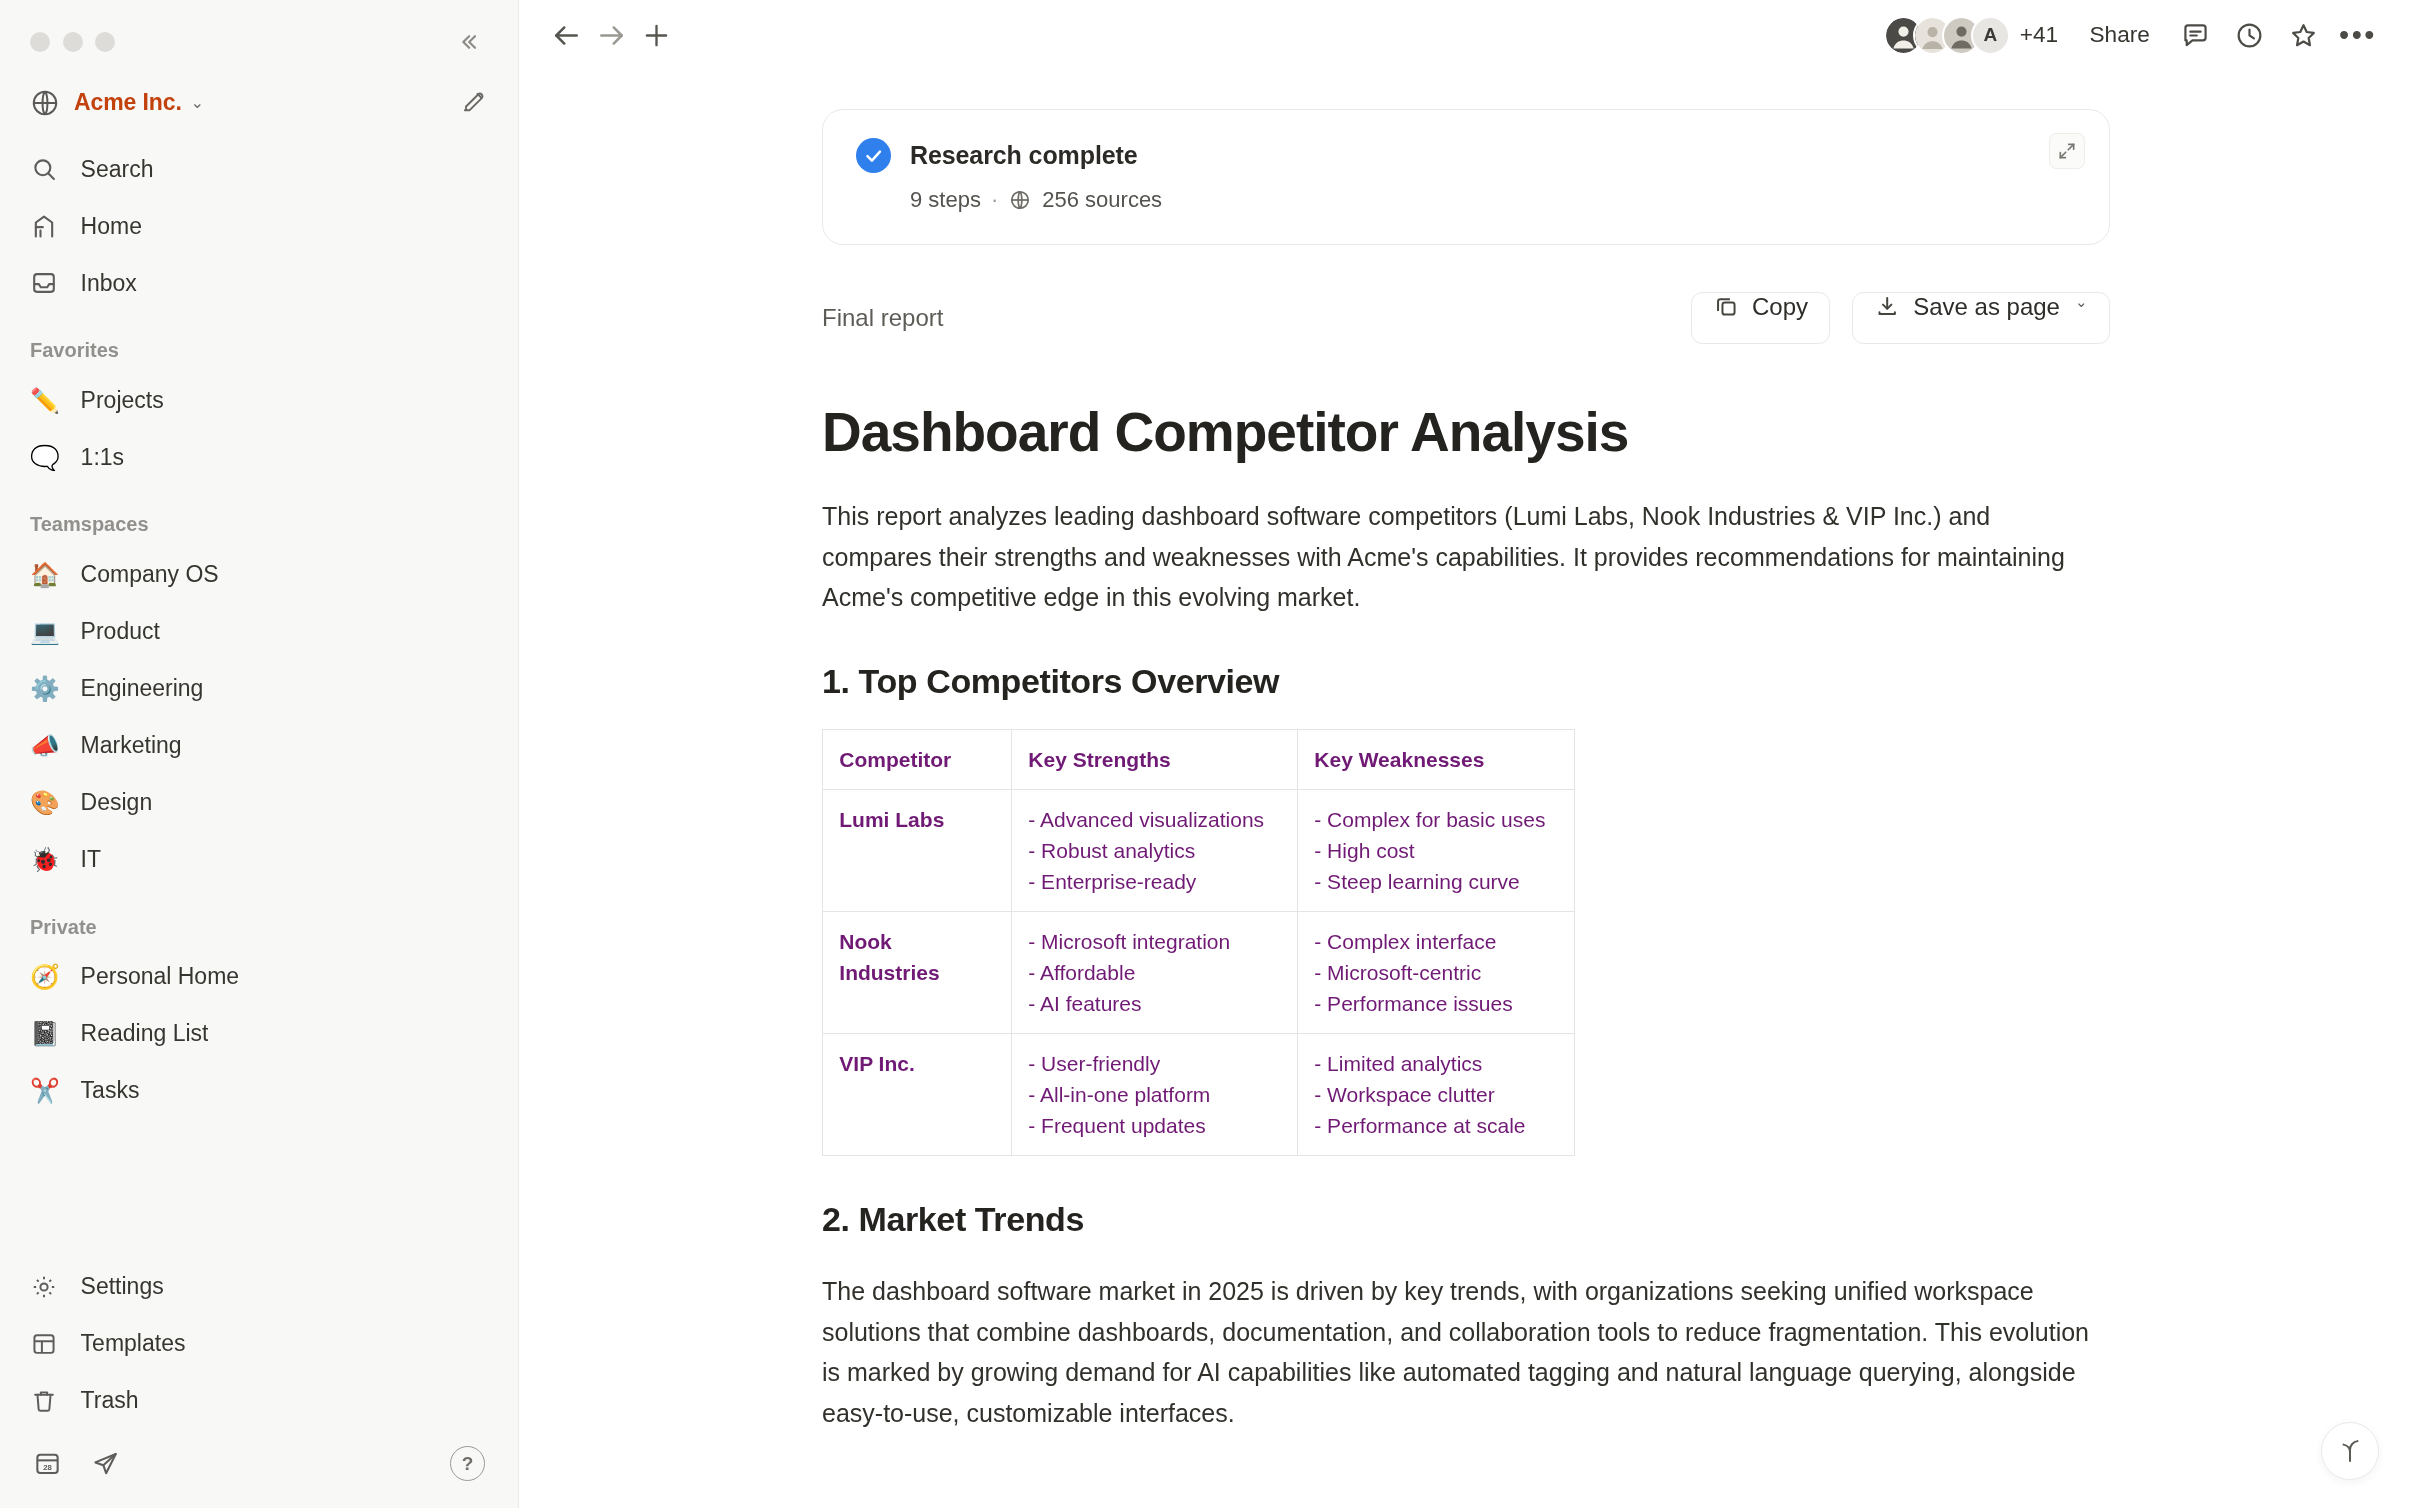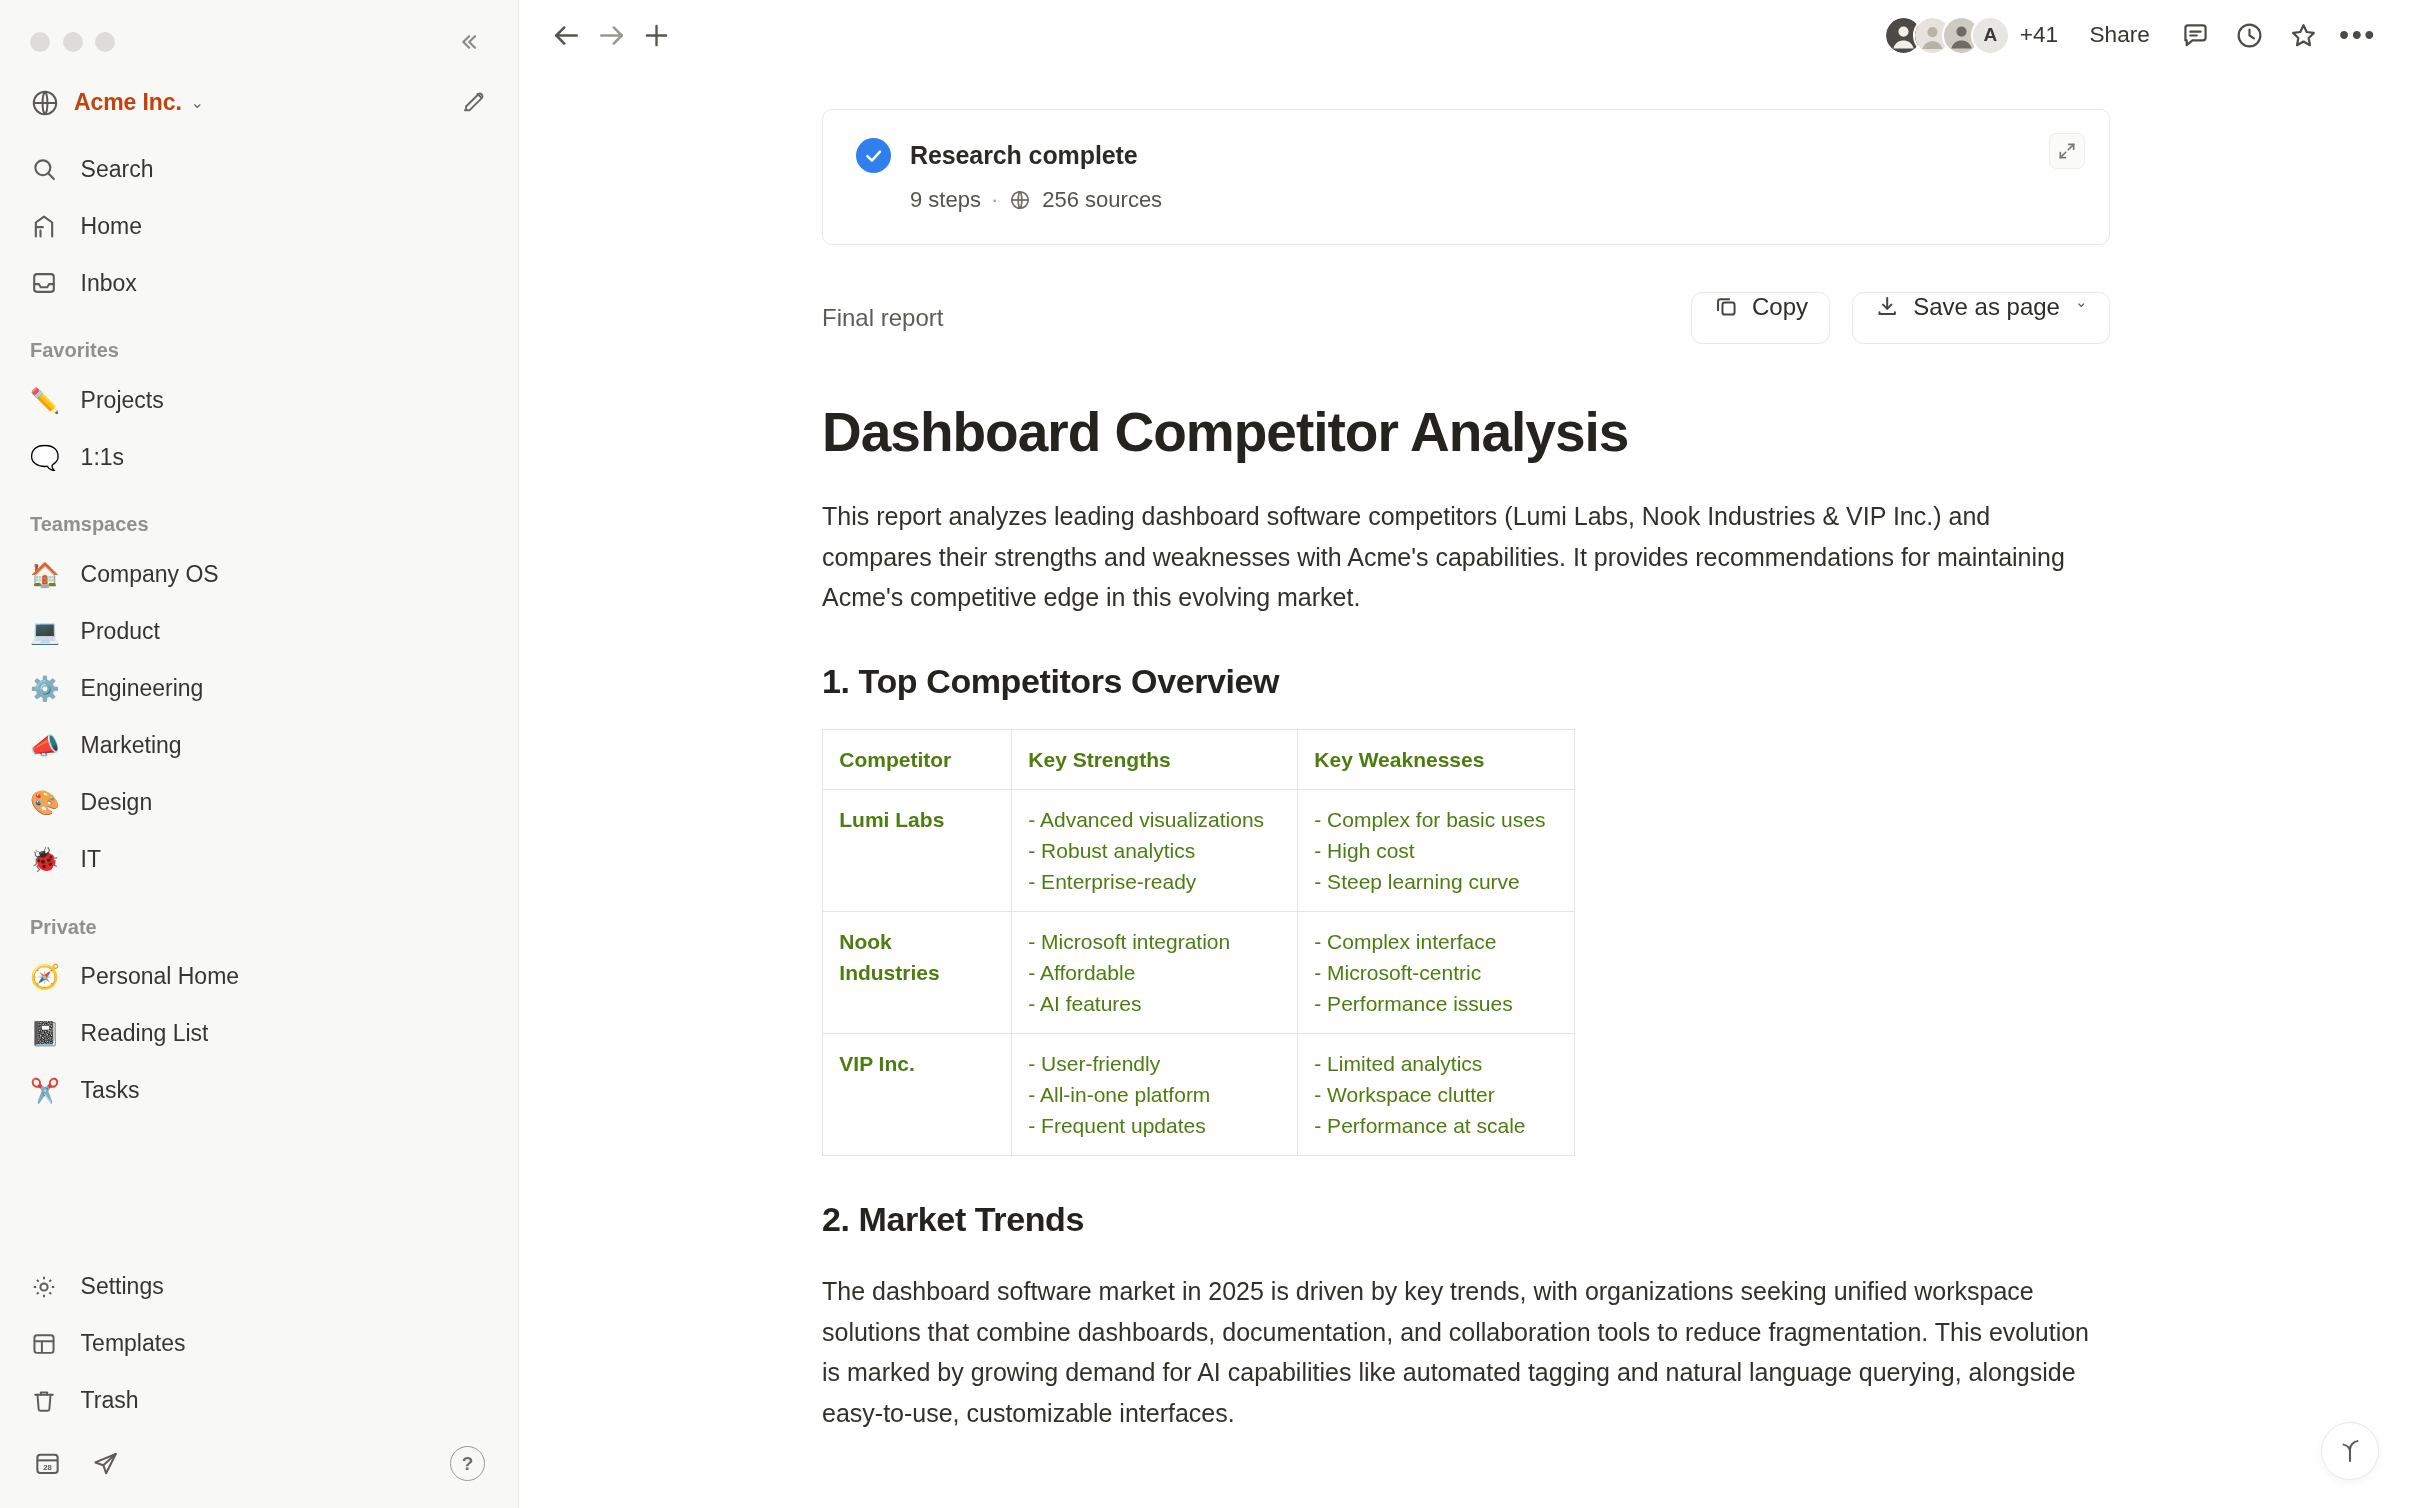--- a/index.html
+++ b/index.html
@@ -104,21 +104,21 @@
   }
   .tb-icon-btn { margin-left: 16.3px; color: #4d4b46; width: 38px; height: 38px; display:flex; align-items:center; justify-content:center;}
   .tb-icon-btn svg { width: 31px; height: 31px; display: block; }
   .dots { letter-spacing: 2.5px; font-size: 29px; color: #4d4b46; line-height: 0.5; }
 
   
   .doc-scroll { position: absolute; top: 70px; left: 0; right: 0; bottom: 0; overflow: hidden; }
   .doc-inner { width: 1288px; margin: 0 auto; padding-top: 39px; }
 
   .research-card {
-    border: 1.9px solid #ebe9e5; border-radius: 10px;
+    border: 1.9px solid #ebe9e5; border-radius: 21px;
     padding: 28px 33px 31px 33px;
     position: relative;
     background: #fff;
   }
   .rc-head { display: flex; align-items: center; }
   .rc-check {
     width: 35px; height: 35px; border-radius: 50%;
     background: #2f80ed; color: #fff;
     display: flex; align-items: center; justify-content: center;
     margin-right: 19px; flex: none;
@@ -170,21 +170,21 @@
   }
 
   table.cmp {
     border-collapse: collapse; margin-top: 28px;
     width: 752px; table-layout: fixed;
   }
   table.cmp th, table.cmp td {
     border: 1.3px solid #e6e4e0;
     vertical-align: top;
     padding: 14px 16.3px;
-    font-size: 21px; color: #4d7c0f; line-height: 1.48;
+    font-size: 21px; color: #701a75; line-height: 1.48;
   }
   table.cmp th { font-weight: 700; text-align: left; }
   table.cmp col.c1 { width: 189px; }
   table.cmp col.c2 { width: 286px; }
   table.cmp col.c3 { width: 277px; }
   table.cmp td.name { font-weight: 700; }
   table.cmp .li { white-space: nowrap; }
 
   .ai-badge {
     position: absolute; right: 34px; bottom: 28px;

